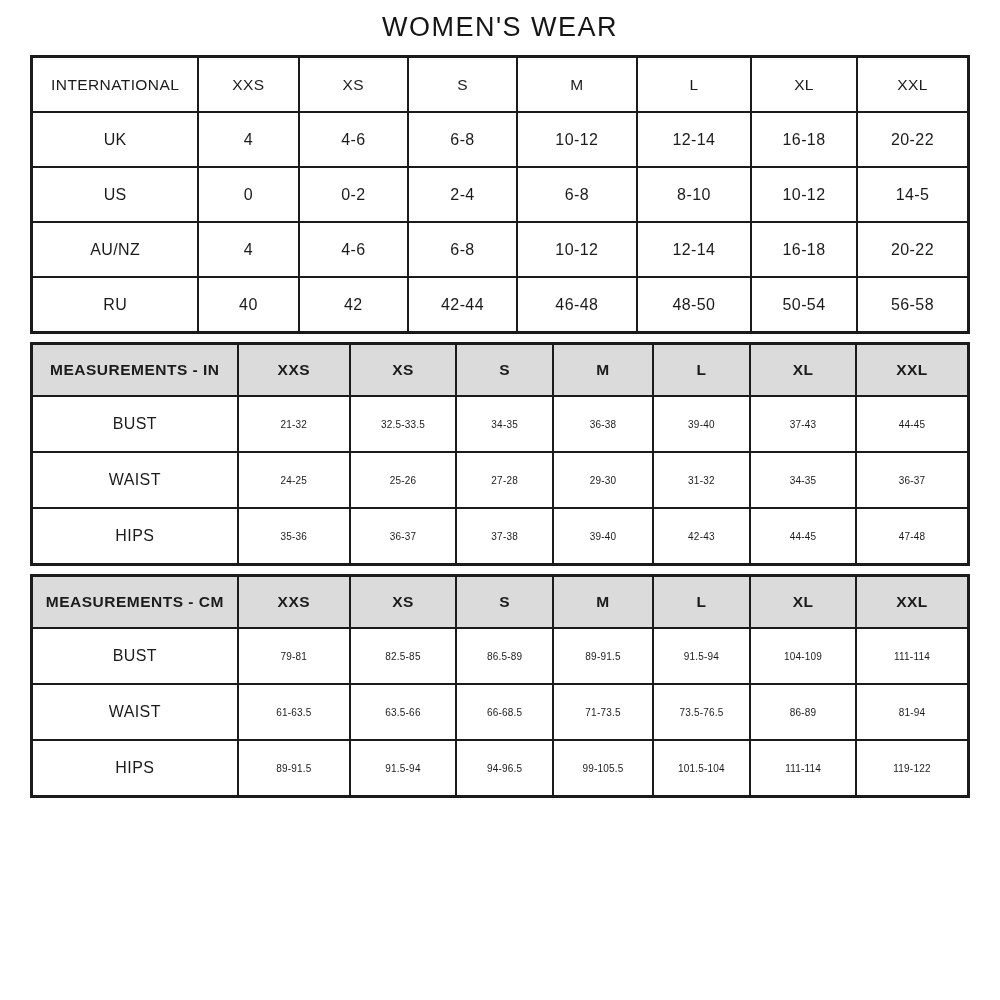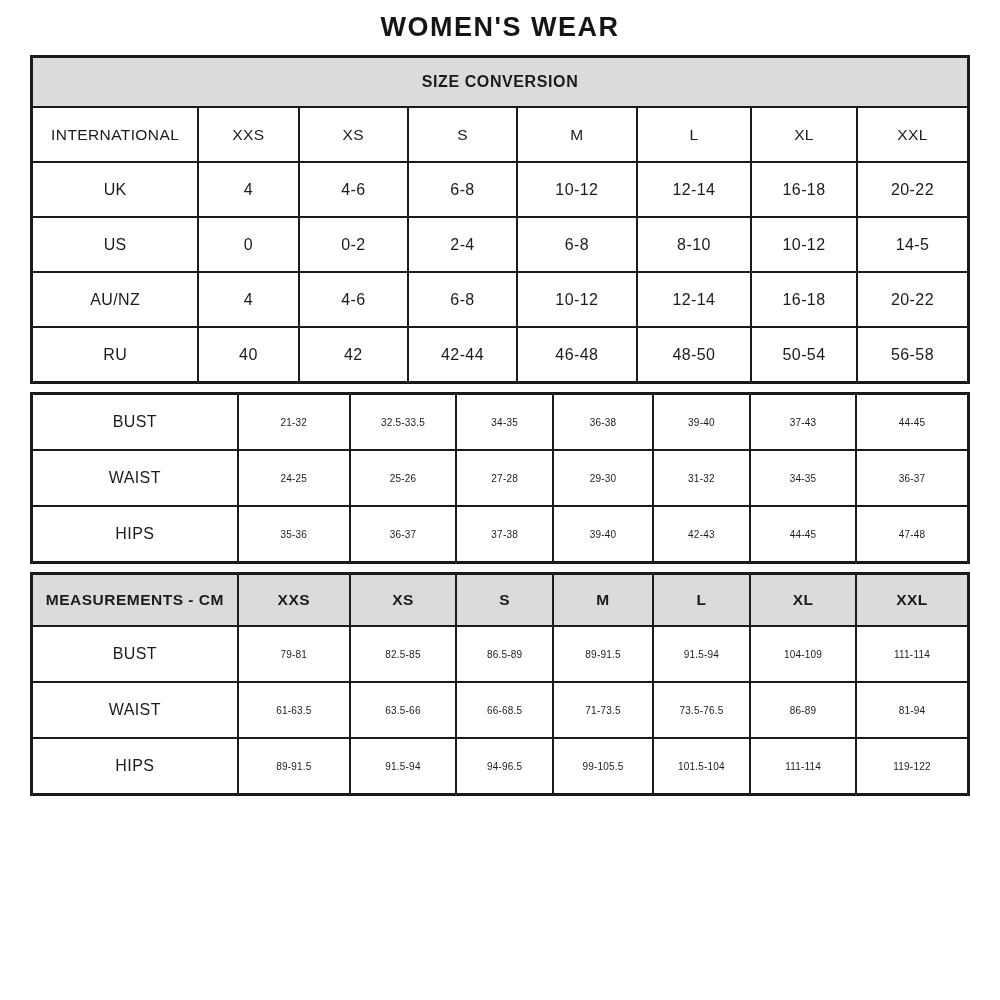--- a/index.html
+++ b/index.html
@@ -6,21 +6,21 @@
   body{
     width:1000px;height:1000px;
     font-family:"Liberation Sans", sans-serif;
     color:#1b1b1b;
     -webkit-font-smoothing:antialiased;
   }
   .page{width:1000px;height:1000px;box-sizing:border-box;padding-top:10px;}
   .title{
     text-align:center;
     font-size:27px;
-    font-weight:700;
+    font-weight:400;
     letter-spacing:1.5px;
     margin:2px 0 12px 0;
     color:#151515;
   }
   table.tbl{
     width:940px;
     margin:0 auto 8px auto;
     border-collapse:collapse;
     table-layout:fixed;
     border:3px solid #1b1b1b;
@@ -66,23 +66,20 @@
       <col style="width:17.8%">
         <col style="width:10.7%">
         <col style="width:11.7%">
         <col style="width:11.6%">
       <col style="width:12.8%">
         <col style="width:12.2%">
         <col style="width:11.3%">
         <col style="width:11.9%">
     </colgroup>
     <tbody>
-        <tr>
-      <td colspan="8" class="section-hdr">SIZE CONVERSION</td>
-    </tr>
     <tr class="col-row">
       <td>INTERNATIONAL</td>
       <td>XXS</td>
       <td>XS</td>
       <td>S</td>
       <td>M</td>
       <td>L</td>
       <td>XL</td>
       <td>XXL</td>
     </tr>
@@ -134,20 +131,30 @@
       <col style="width:22%">
         <col style="width:12%">
         <col style="width:11.3%">
         <col style="width:10.4%">
       <col style="width:10.6%">
         <col style="width:10.4%">
         <col style="width:11.3%">
         <col style="width:12%">
     </colgroup>
     <tbody>
+        <tr class="hdr-row">
+      <td>MEASUREMENTS - IN</td>
+      <td>XXS</td>
+      <td>XS</td>
+      <td>S</td>
+      <td>M</td>
+      <td>L</td>
+      <td>XL</td>
+      <td>XXL</td>
+    </tr>
     <tr>
       <td class="row-label">BUST</td>
       <td class="val">21-32</td>
       <td class="val">32.5-33.5</td>
       <td class="val">34-35</td>
       <td class="val">36-38</td>
       <td class="val">39-40</td>
       <td class="val">37-43</td>
       <td class="val">44-45</td>
     </tr>

